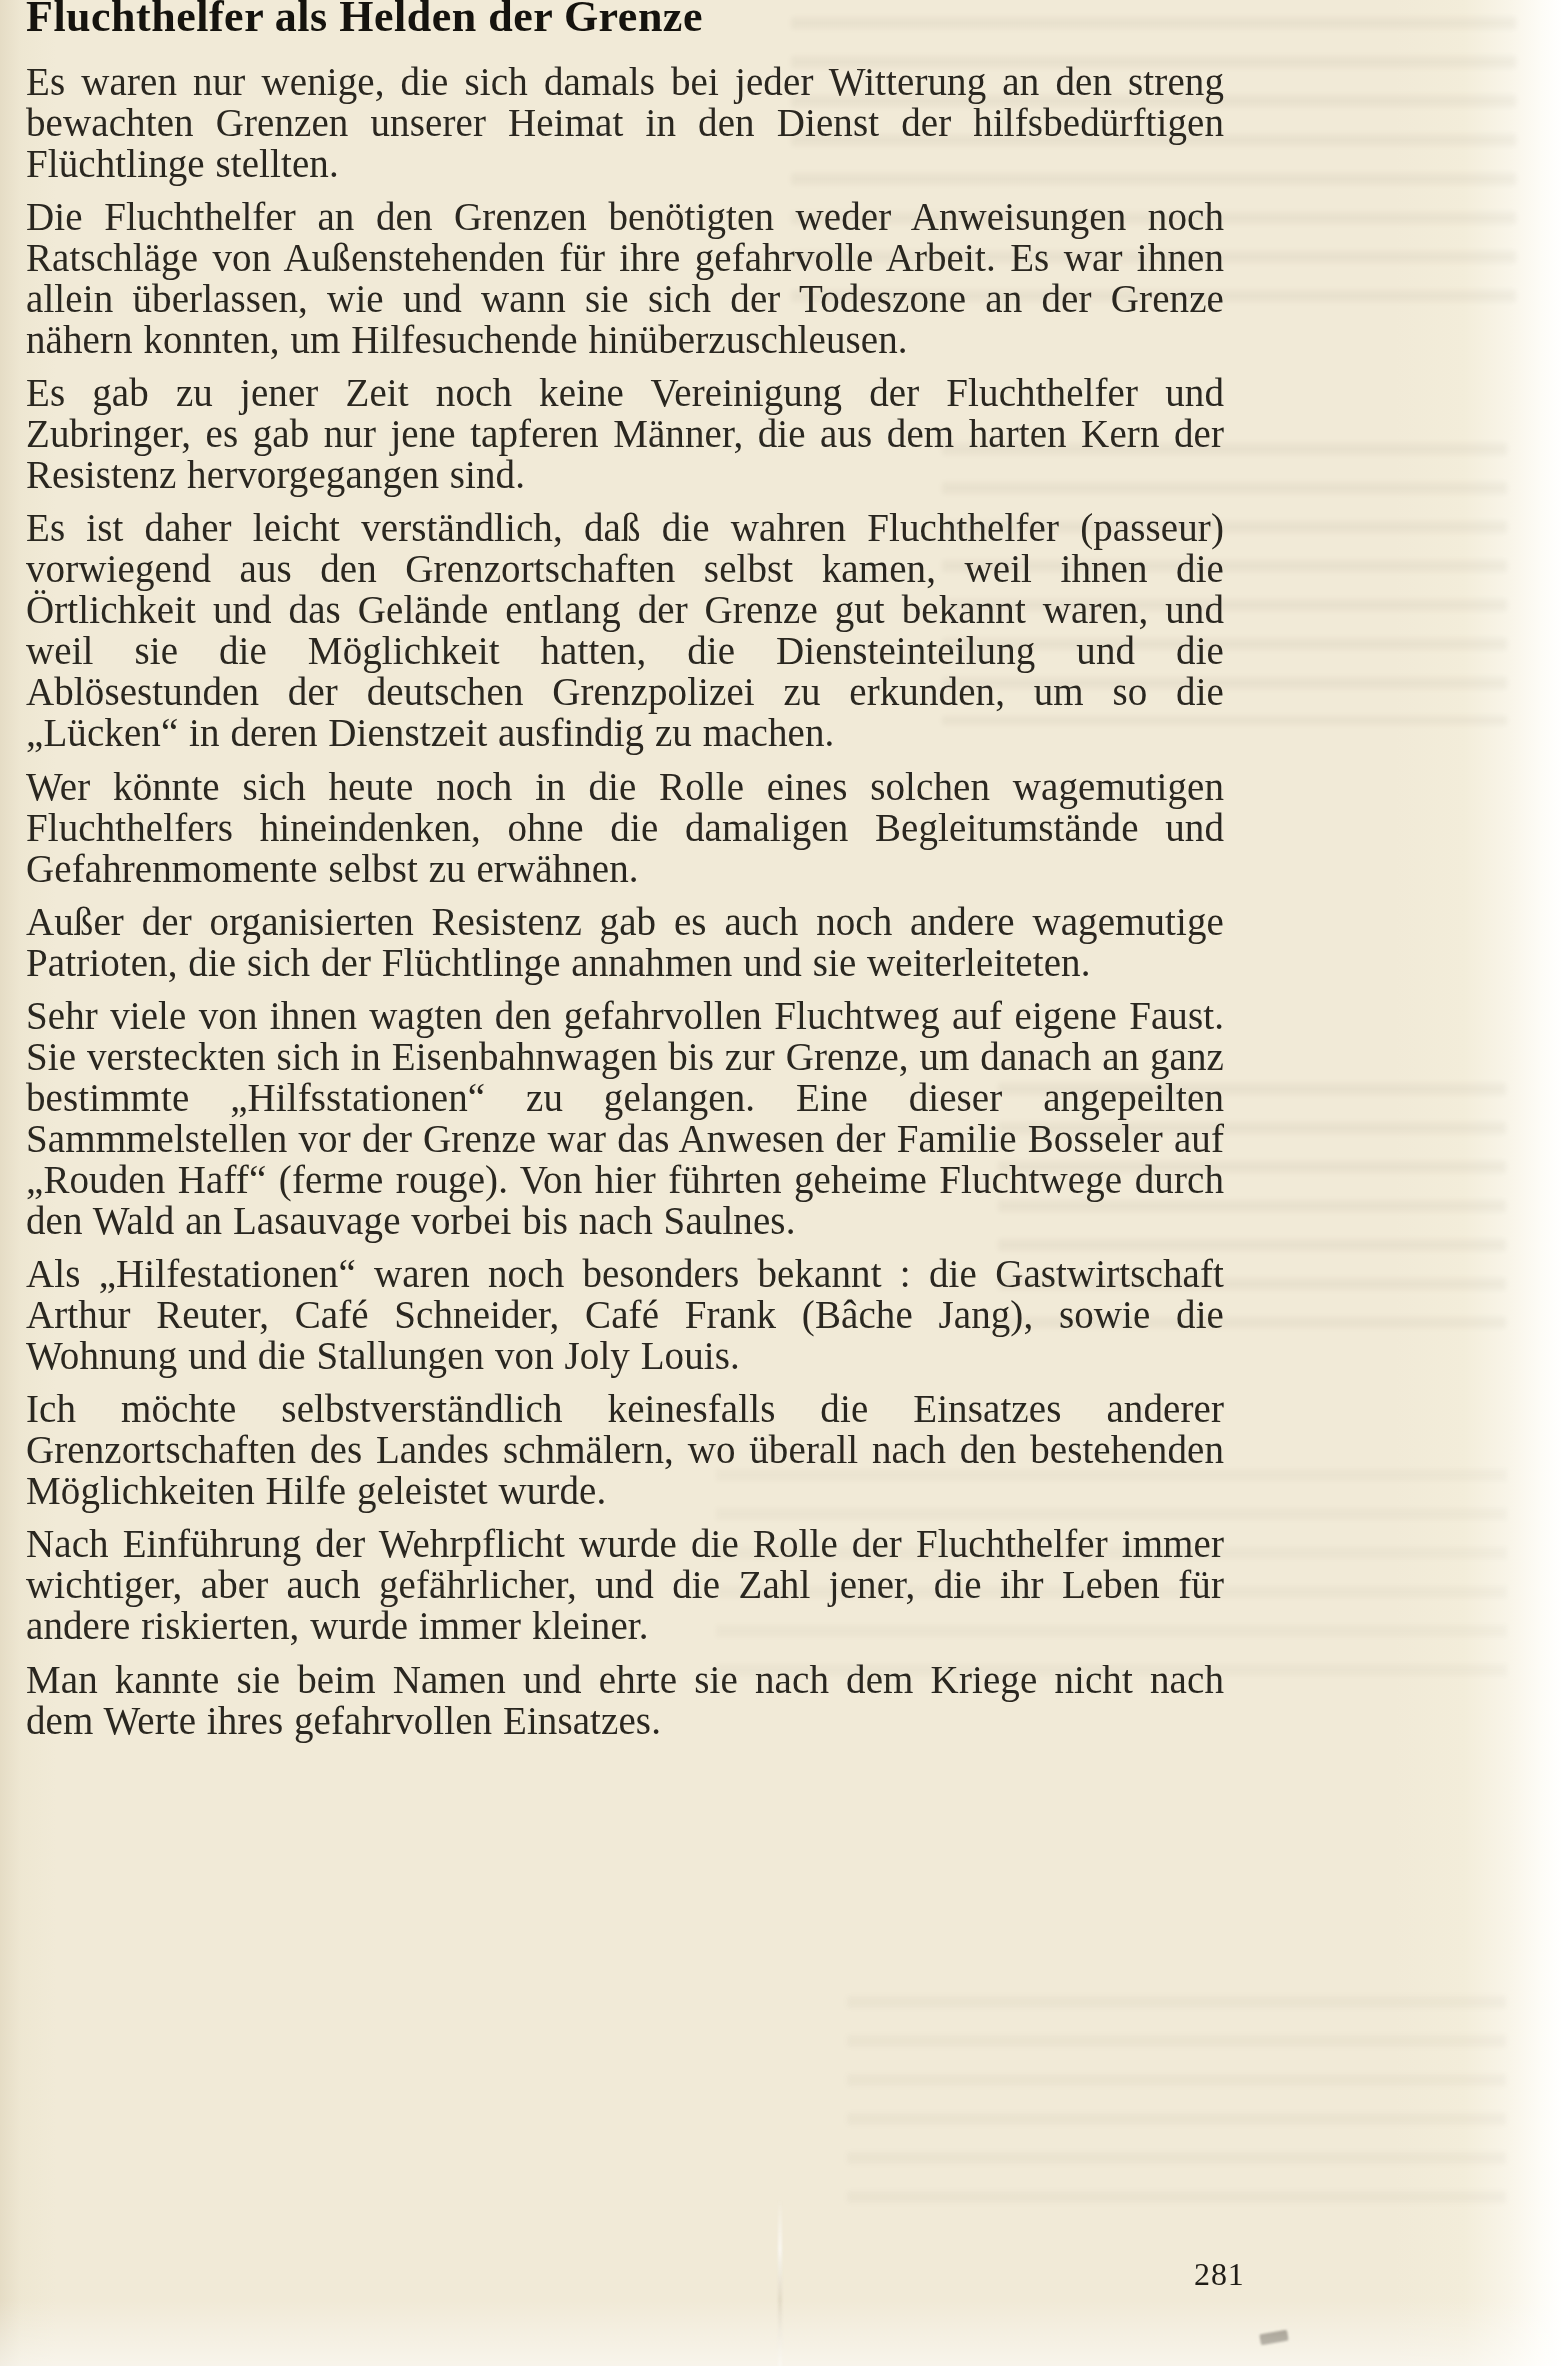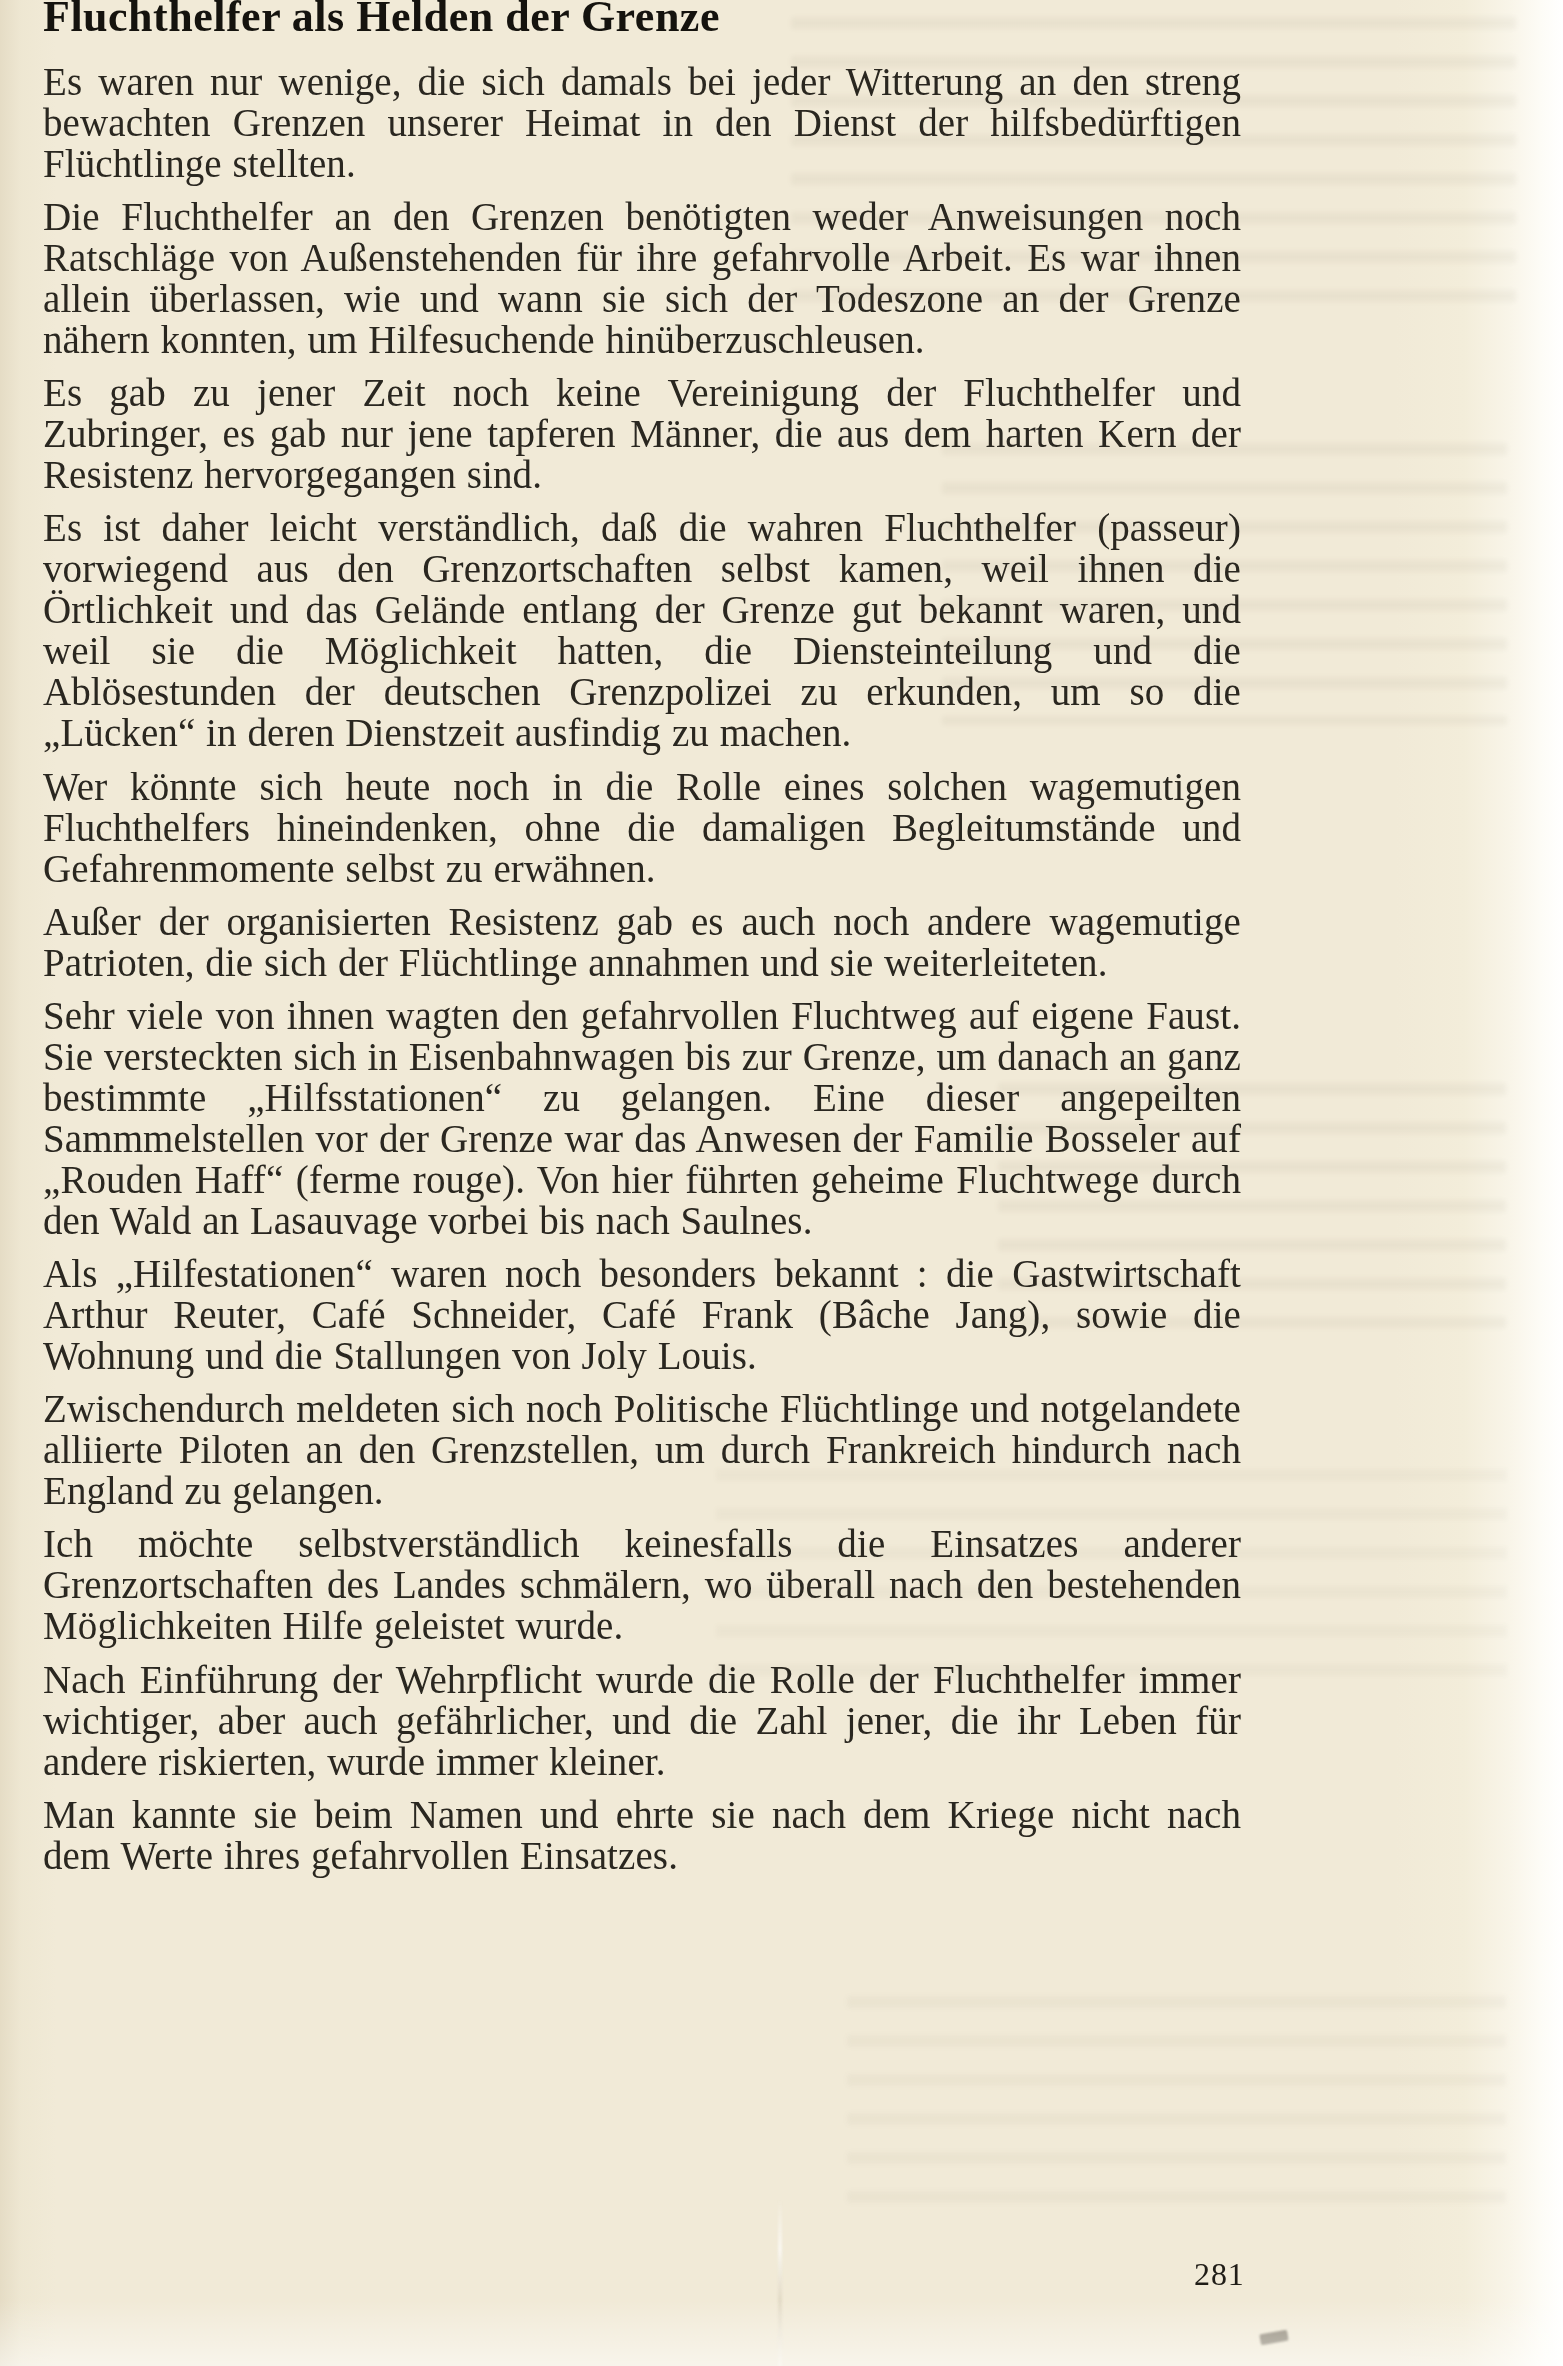--- a/index.html
+++ b/index.html
@@ -22,21 +22,21 @@
     content: "";
     position: absolute;
     left: 0; bottom: 0;
     width: 100%; height: 66px;
     background: linear-gradient(0deg, rgba(255,255,255,0.5), rgba(255,255,255,0) 100%);
     pointer-events: none;
   }
 
   .content {
     position: absolute;
-    left: 43px;
+    left: 26px;
     top: 1.9px;
     width: 1198px;
   }
 
   .title {
     font-size: 44px;
     line-height: 1.1;
     font-weight: 700;
     color: #15130e;
     letter-spacing: 0.5px;
@@ -118,21 +118,20 @@
   <div class="content">
     <h1 class="title">Fluchthelfer als Helden der Grenze</h1>
     <p>Es waren nur wenige, die sich damals bei jeder Witterung an den streng bewachten Grenzen unserer Heimat in den Dienst der hilfsbedürftigen Flüchtlinge stellten.</p>
     <p>Die Fluchthelfer an den Grenzen benötigten weder Anweisungen noch Ratschläge von Außenstehenden für ihre gefahrvolle Arbeit. Es war ihnen allein überlassen, wie und wann sie sich der Todeszone an der Grenze nähern konnten, um Hilfesuchende hinüberzuschleusen.</p>
     <p>Es gab zu jener Zeit noch keine Vereinigung der Fluchthelfer und Zubringer, es gab nur jene tapferen Männer, die aus dem harten Kern der Resistenz hervorgegangen sind.</p>
     <p>Es ist daher leicht verständlich, daß die wahren Fluchthelfer (passeur) vorwiegend aus den Grenzortschaften selbst kamen, weil ihnen die Örtlichkeit und das Gelände entlang der Grenze gut bekannt waren, und weil sie die Möglichkeit hatten, die Diensteinteilung und die Ablösestunden der deutschen Grenzpolizei zu erkunden, um so die „Lücken“ in deren Dienstzeit ausfindig zu machen.</p>
     <p>Wer könnte sich heute noch in die Rolle eines solchen wagemutigen Fluchthelfers hineindenken, ohne die damaligen Begleitumstände und Gefahrenmomente selbst zu erwähnen.</p>
     <p>Außer der organisierten Resistenz gab es auch noch andere wagemutige Patrioten, die sich der Flüchtlinge annahmen und sie weiterleiteten.</p>
     <p>Sehr viele von ihnen wagten den gefahrvollen Fluchtweg auf eigene Faust. Sie versteckten sich in Eisenbahnwagen bis zur Grenze, um danach an ganz bestimmte „Hilfsstationen“ zu gelangen. Eine dieser angepeilten Sammmelstellen vor der Grenze war das Anwesen der Familie Bosseler auf „Rouden Haff“ (ferme rouge). Von hier führten geheime Fluchtwege durch den Wald an Lasauvage vorbei bis nach Saulnes.</p>
     <p>Als „Hilfestationen“ waren noch besonders bekannt : die Gastwirtschaft Arthur Reuter, Café Schneider, Café Frank (Bâche Jang), sowie die Wohnung und die Stallungen von Joly Louis.</p>
-    <p>Zwischendurch meldeten sich noch Politische Flüchtlinge und notgelandete alliierte Piloten an den Grenzstellen, um durch Frankreich hindurch nach England zu gelangen.</p>
     <p>Ich möchte selbstverständlich keinesfalls die Einsatzes anderer Grenzortschaften des Landes schmälern, wo überall nach den bestehenden Möglichkeiten Hilfe geleistet wurde.</p>
     <p>Nach Einführung der Wehrpflicht wurde die Rolle der Fluchthelfer immer wichtiger, aber auch gefährlicher, und die Zahl jener, die ihr Leben für andere riskierten, wurde immer kleiner.</p>
     <p>Man kannte sie beim Namen und ehrte sie nach dem Kriege nicht nach dem Werte ihres gefahrvollen Einsatzes.</p>
   </div>
 
   <div class="page-number">281</div>
 </div>
 
 
 </body></html>

